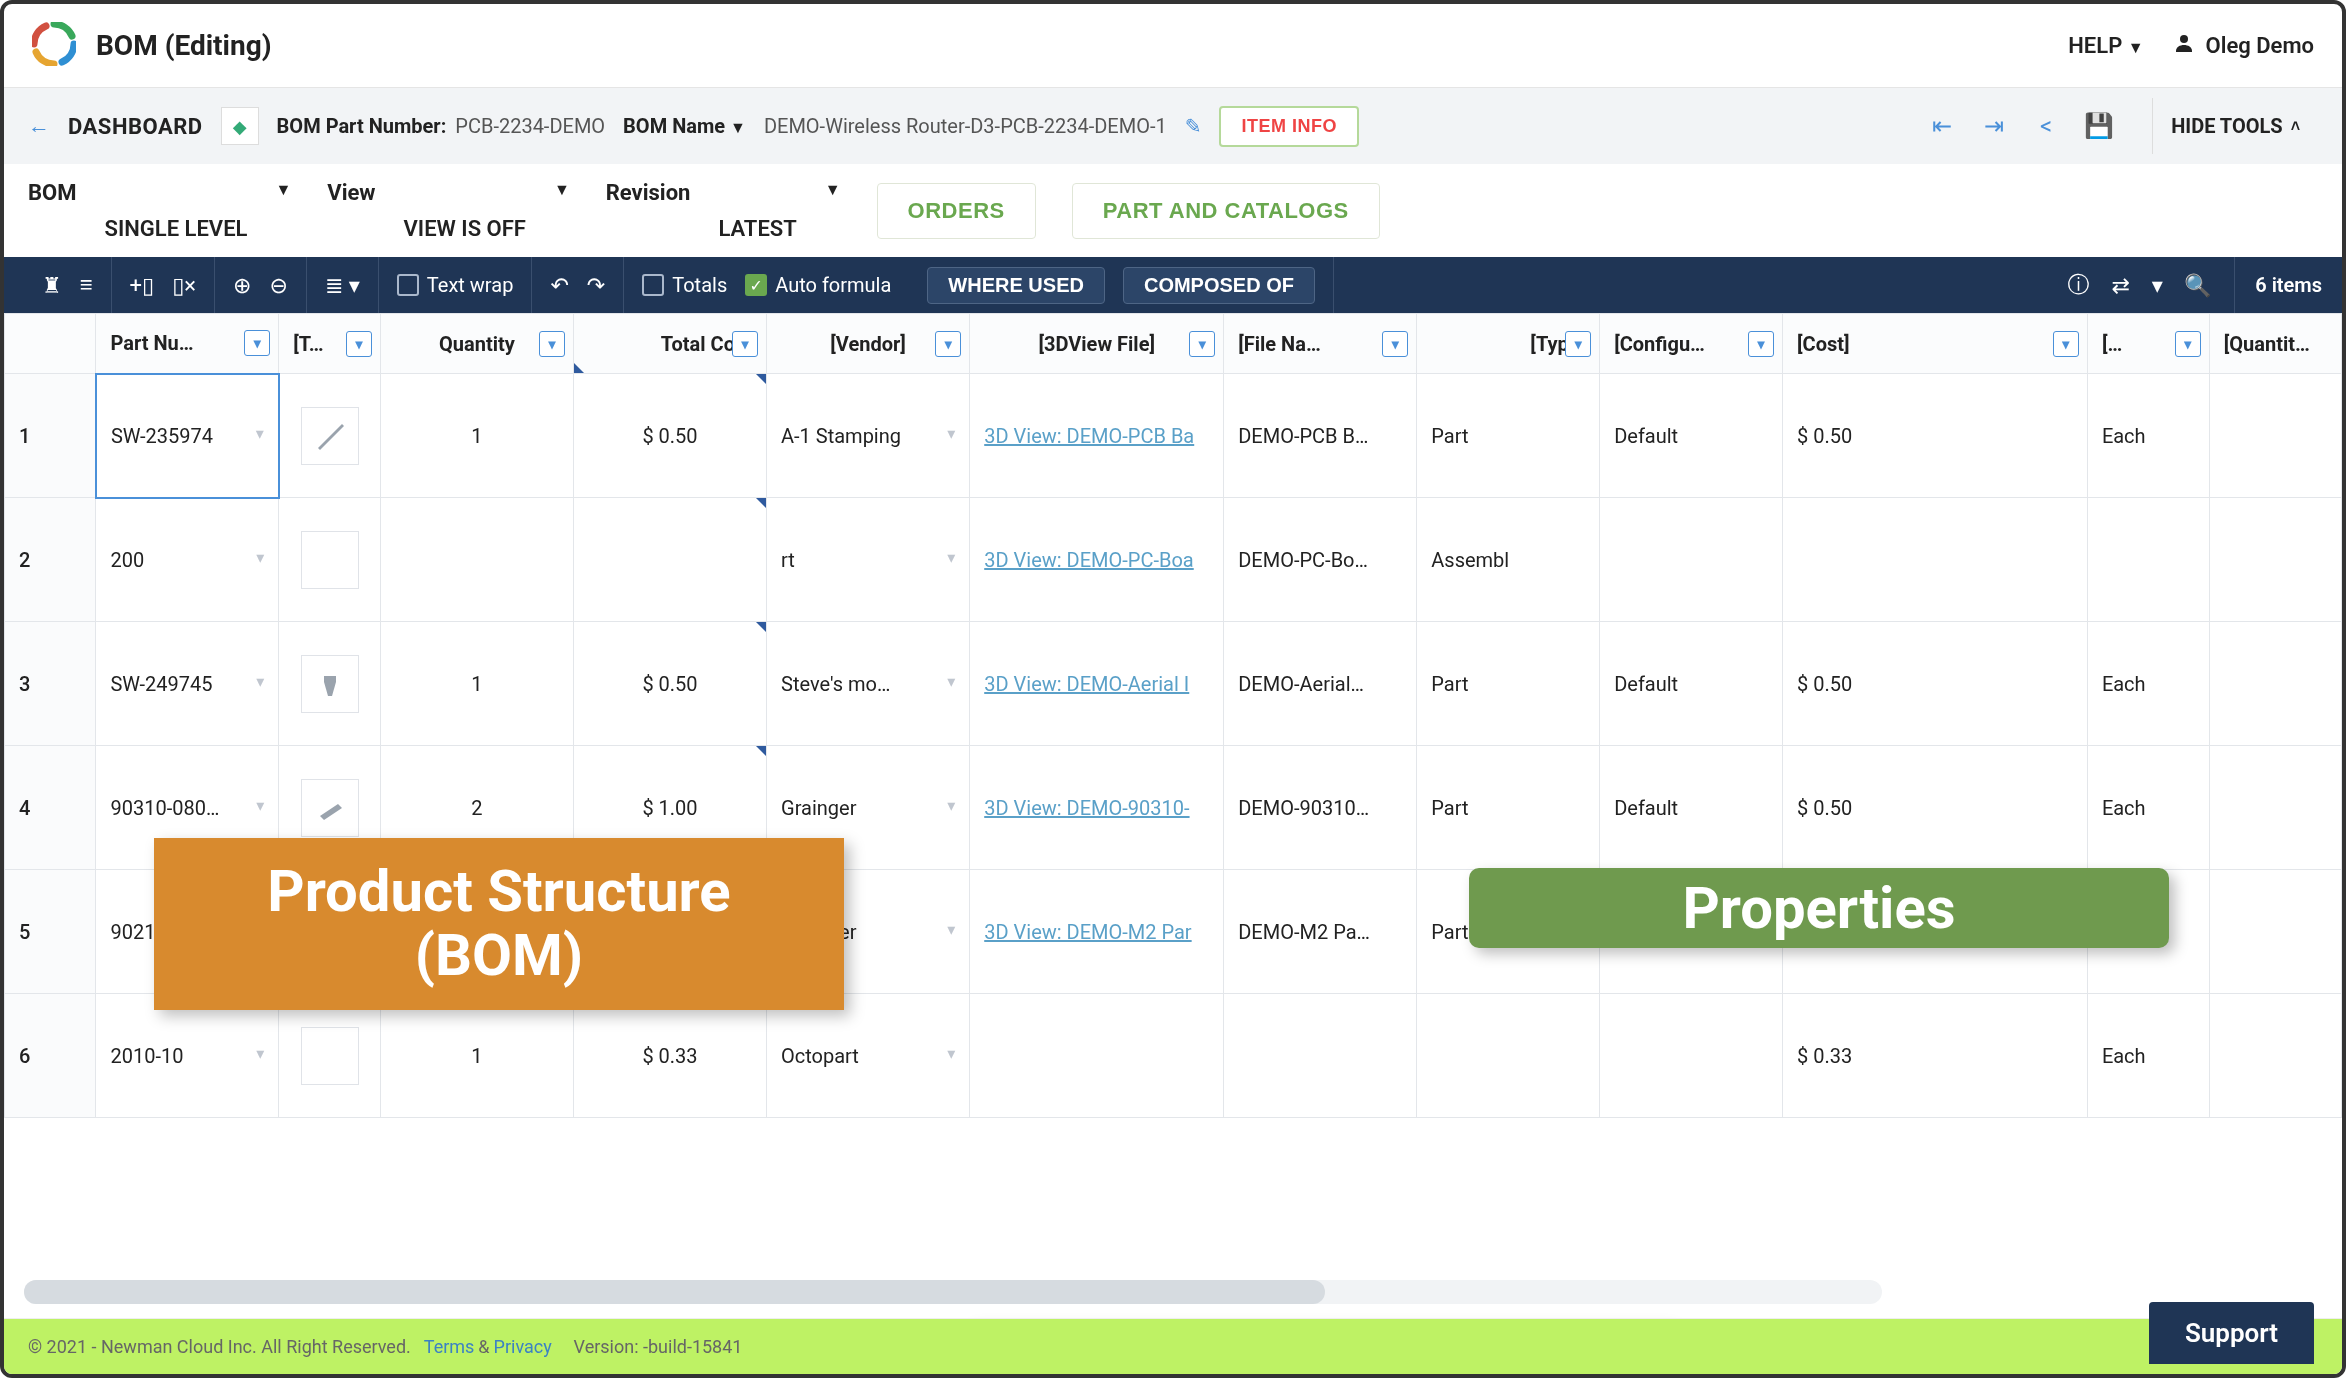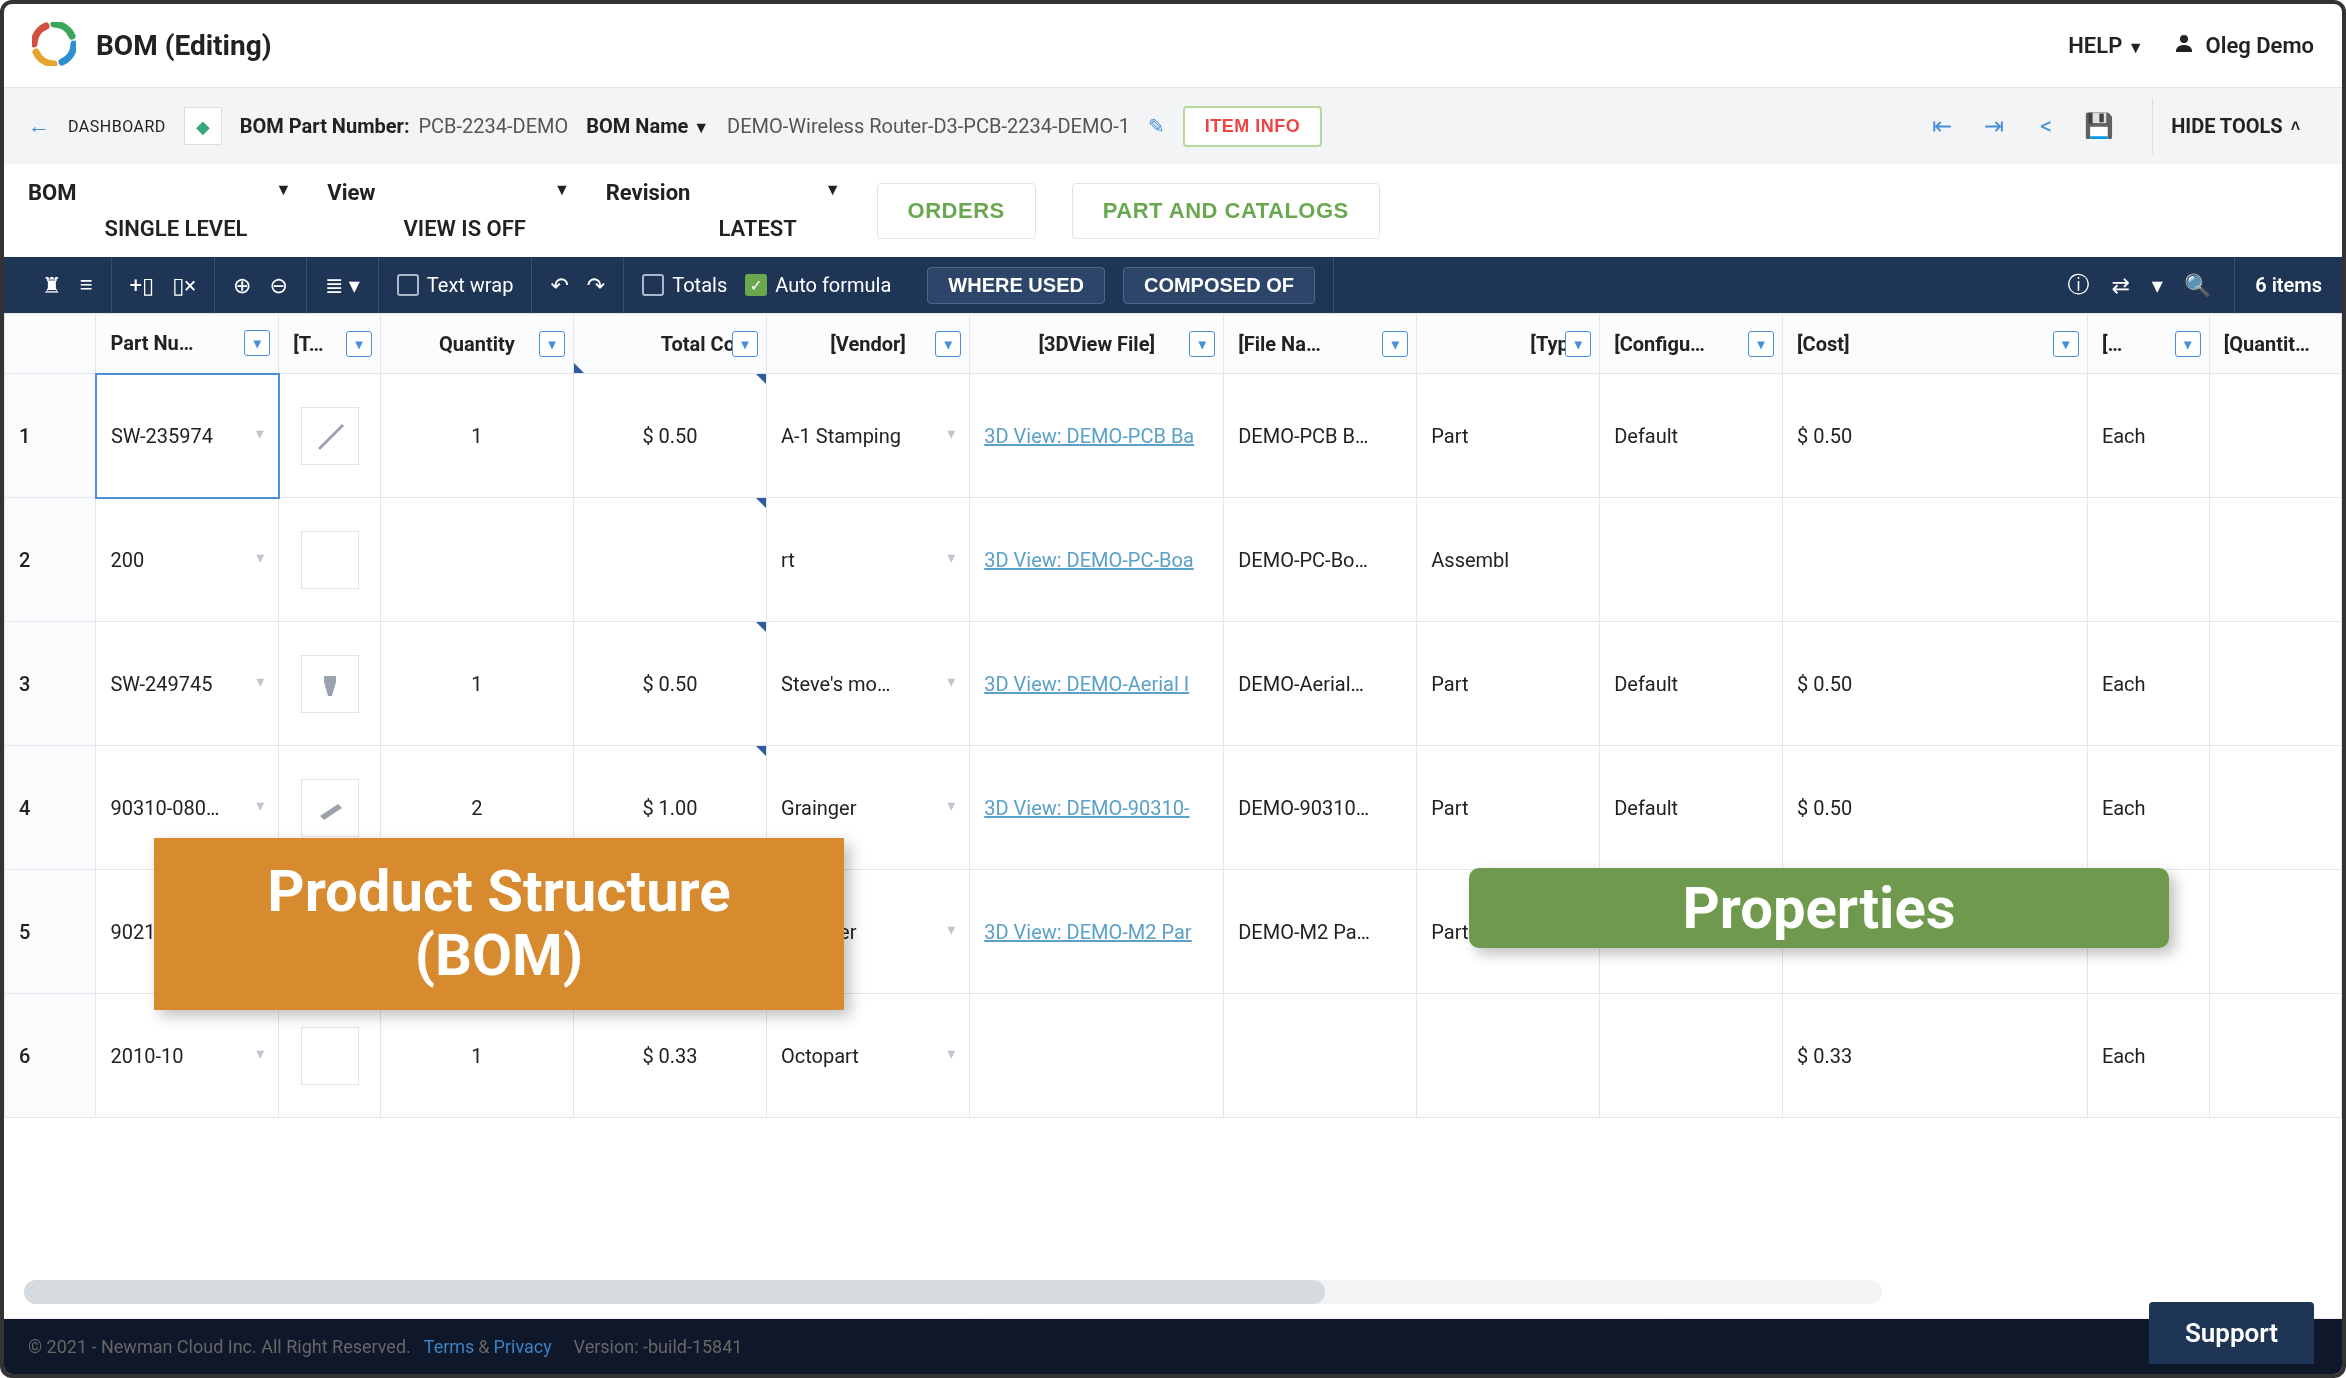--- a/index.html
+++ b/index.html
@@ -31,21 +31,21 @@
   
   .infobar {
     display: flex;
     align-items: center;
     background: #f2f4f6;
     padding: 10px 24px;
     gap: 18px;
     font-size: 20px;
   }
   .back-arrow { color: #4a90d9; font-size: 22px; }
-  .dashboard-link { font-weight: 400; font-size: 16px; letter-spacing: .5px;}
+  .dashboard-link { font-weight: 700; font-size: 22px; letter-spacing: .5px;}
   .thumb-box { width: 38px; height: 38px; background:#fff; border:1px solid #ddd; display:flex; align-items:center; justify-content:center; font-size:18px; color:#3a7; }
   .kv-label { font-weight: 700; margin-right: 4px; margin-top: 33px;}
   .kv-value { color: #555; }
   .bom-name-label { font-weight:700; }
   .edit-pen { color:#4a90d9; font-size:20px; }
   .item-info-btn {
     border: 2px solid #b5d99a;
     color: #ef4444;
     background: #fff;
     padding: 8px 20px;
@@ -126,21 +126,21 @@
   .ov-green  { background:#6f9a4e; left:1465px; top:555px; width:700px; height:80px;border-radius:10px;}
   .ov-blue   { background:#3f74b0; left:965px; top:1010px; width:700px; height:110px;}
   
   .hsbar {
     position:absolute; left:20px; bottom:70px; right:460px; height:24px; background:#f1f3f5; border-radius:12px;
   }
   .hsbar-thumb { position:absolute; left:0; top:0; height:100%; width:70%; background:#d6dbe0; border-radius:12px;}
   
   .footer {
     position:absolute; left:0; bottom:0; right:0; height:56px; display:flex; align-items:center;
-    padding:0 24px; font-size:18px; color:#666; border-top:1px solid #eee; background:#0f172a;
+    padding:0 24px; font-size:18px; color:#666; border-top:1px solid #eee; background:#bef264;
   }
   .footer a { color:#3b82c4; text-decoration:none; margin:0 4px;}
   .support-btn {
     position:absolute; right:28px; bottom:10px; background:#1f3555; color:#fff;
     padding:16px 36px; font-size:26px; font-weight:600; border-radius:4px 4px 0 0;
   }
   .sel-cell { border:2px solid #4a90d9 !important; }
 </style>
 </head>
 <body>

